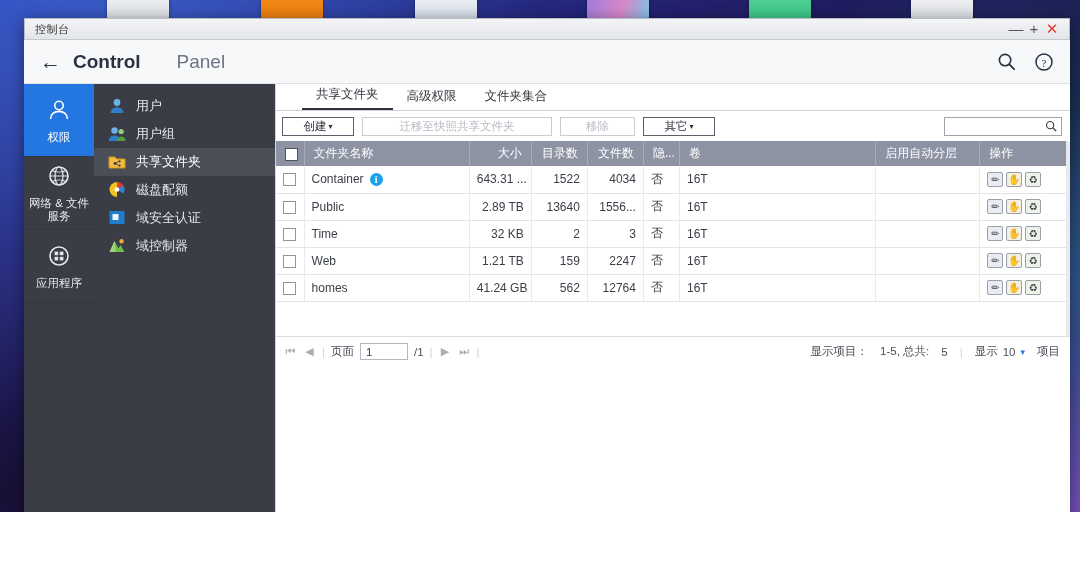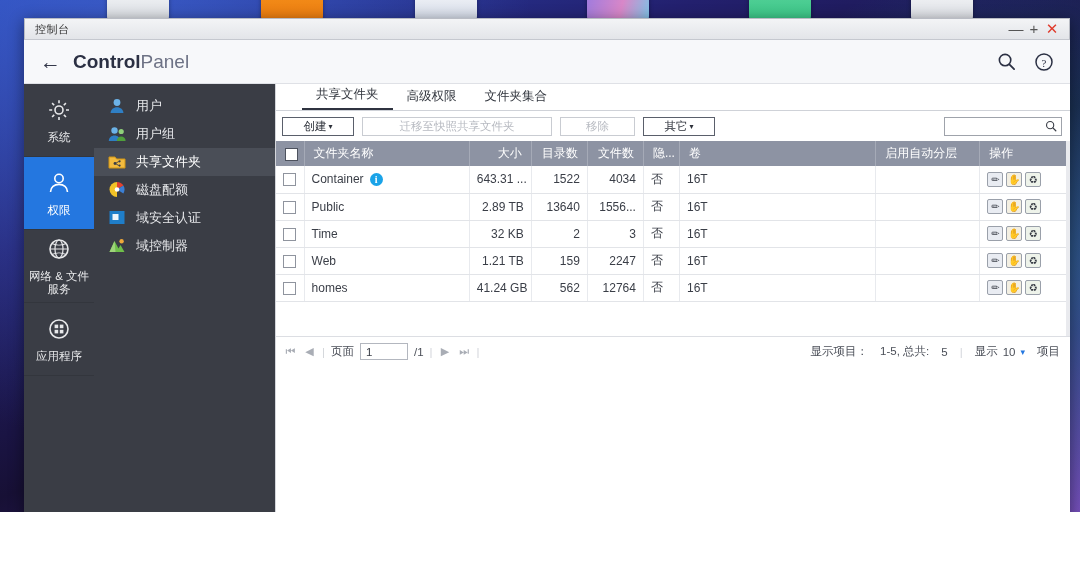--- a/index.html
+++ b/index.html
@@ -71,21 +71,21 @@
     border-bottom: 1px solid #dfe1e6;
     display: flex; align-items: center;
     padding: 0 14px 0 16px;
     box-sizing: border-box;
   }
   .back-arrow {
     font-size: 21px; color: #34384a; margin-right: 12px; line-height: 1;
   }
   .apptitle { font-size: 19px; color: #2b3043; }
   .apptitle b { font-weight: bold; }
-  .apptitle span.light { color: #6d7285; }
+  .apptitle span.light { color: #6d7285; margin-left: 36px; }
   .apphead .hspacer { flex: 1; }
   .head-icon {
     width: 24px; height: 24px; margin-left: 14px;
     display: flex; align-items: center; justify-content: center;
     color: #2b3043;
   }
   
   .body-split { display: flex; height: 477px; }
   .sidebar {
     width: 70px; background: #3a3d45; flex: none;
@@ -280,31 +280,20 @@
         <svg width="20" height="20" viewBox="0 0 20 20">
             <circle cx="10" cy="10" r="8" fill="none" stroke="#2b3043" stroke-width="1.5"></circle>
             <text x="10" y="14.5" font-size="11" text-anchor="middle" fill="#2b3043" font-family="Liberation Serif, serif">?</text>
           </svg>
       </div>
     </div>
 
     <div class="body-split">
 
       <div class="sidebar">
-        <div class="side-item">
-          <div class="ico">
-            <svg width="26" height="26" viewBox="0 0 26 26">
-              <g fill="none" stroke="#e7e8ea" stroke-width="1.6">
-                <circle cx="13" cy="13" r="4"></circle>
-                <path d="M13 3.2v3M13 20v3M3.2 13h3M20 13h3M6.1 6.1l2.1 2.1M17.9 17.9l2.1 2.1M19.9 6.1l-2.1 2.1M8.2 17.9l-2.1 2.1"></path>
-              </g>
-            </svg>
-          </div>
-          <div class="lbl">系统</div>
-        </div>
         <div class="side-item active">
           <div class="ico">
             <svg width="26" height="26" viewBox="0 0 26 26">
               <circle cx="13" cy="8.5" r="4.2" fill="none" stroke="#fff" stroke-width="1.6"></circle>
               <path d="M4.5 22c0-4.8 3.8-7.6 8.5-7.6s8.5 2.8 8.5 7.6" fill="none" stroke="#fff" stroke-width="1.6"></path>
             </svg>
           </div>
           <div class="lbl">权限</div>
         </div>
         <div class="side-item">

